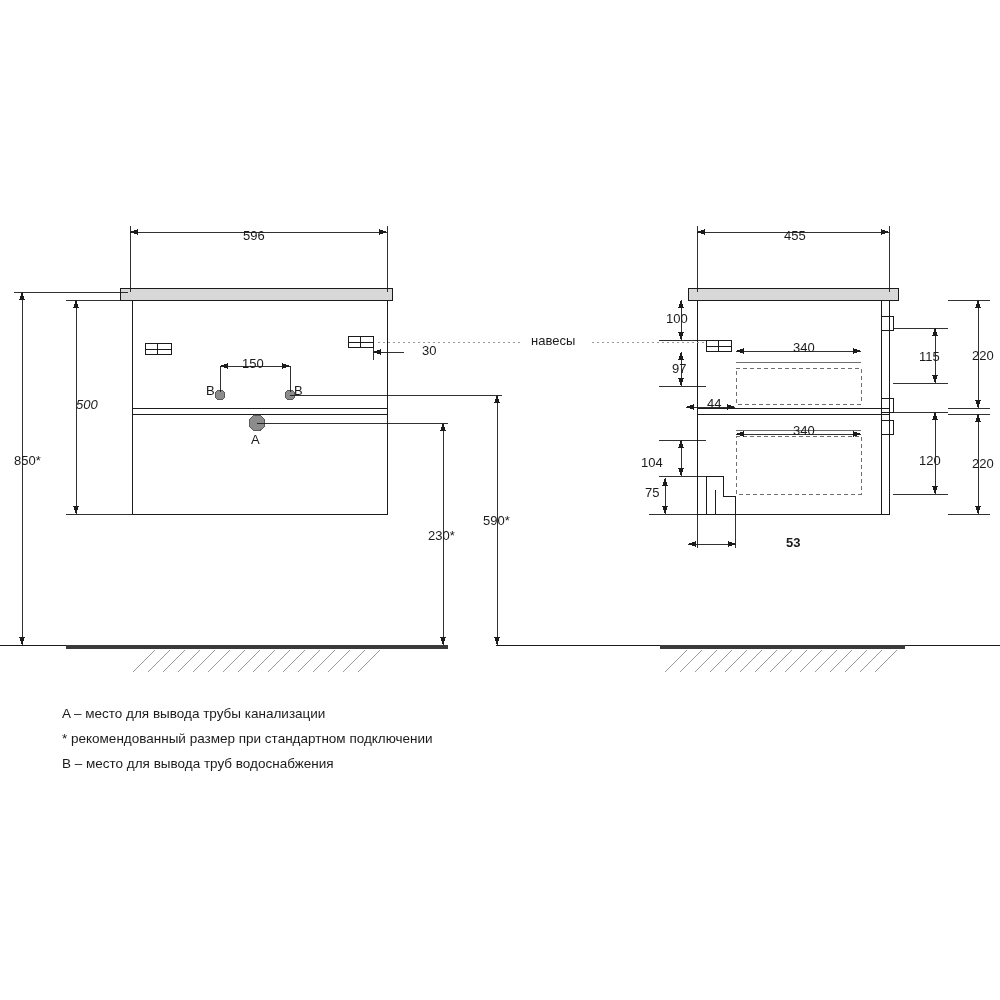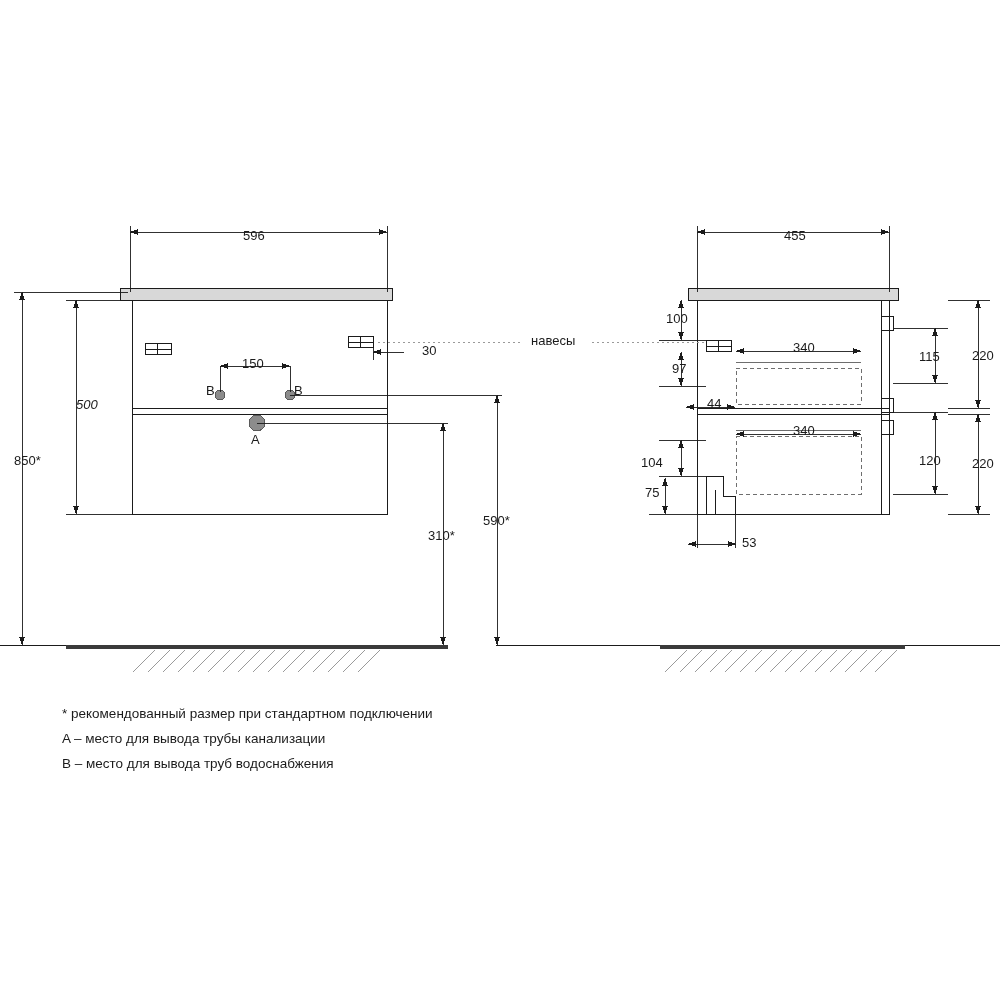--- a/index.html
+++ b/index.html
@@ -262,42 +262,42 @@
       </g>
     </g>
   </g>
 </svg>
 
 <div class="lbl" style="left:243px;top:228px;">596</div>
 <div class="lbl" style="left:76px;top:397px;font-style:italic;">500</div>
 <div class="lbl" style="left:14px;top:453px;">850*</div>
 <div class="lbl" style="left:242px;top:356px;">150</div>
 <div class="lbl" style="left:422px;top:343px;">30</div>
-<div class="lbl" style="left:428px;top:528px;">310*</div>
+<div class="lbl" style="left:428px;top:528px;">230*</div>
 <div class="lbl" style="left:483px;top:513px;">590*</div>
 
 <div class="lbl" style="left:206px;top:383px;">B</div>
 <div class="lbl" style="left:294px;top:383px;">B</div>
 <div class="lbl" style="left:251px;top:432px;">A</div>
 
 <div class="lbl" style="left:531px;top:333px;">навесы</div>
 
 <div class="lbl" style="left:784px;top:228px;">455</div>
 <div class="lbl" style="left:666px;top:311px;">100</div>
 <div class="lbl" style="left:672px;top:361px;">97</div>
 <div class="lbl" style="left:707px;top:396px;">44</div>
 <div class="lbl" style="left:793px;top:340px;">340</div>
 <div class="lbl" style="left:793px;top:423px;">340</div>
 <div class="lbl" style="left:919px;top:349px;">115</div>
 <div class="lbl" style="left:919px;top:453px;">120</div>
 <div class="lbl" style="left:972px;top:348px;">220</div>
 <div class="lbl" style="left:972px;top:456px;">220</div>
 <div class="lbl" style="left:641px;top:455px;">104</div>
 <div class="lbl" style="left:645px;top:485px;">75</div>
-<div class="lbl" style="left:742px;top:535px;">53</div>
+<div class="lbl" style="left:786px;top:535px;font-weight:bold;">53</div>
 
 <div class="notes">
+  <div>A – место для вывода трубы канализации</div>
   <div>* рекомендованный размер при стандартном подключении</div>
-  <div>A – место для вывода трубы канализации</div>
   <div>B – место для вывода труб водоснабжения</div>
 </div>
 
 </div>
 
 </body></html>

